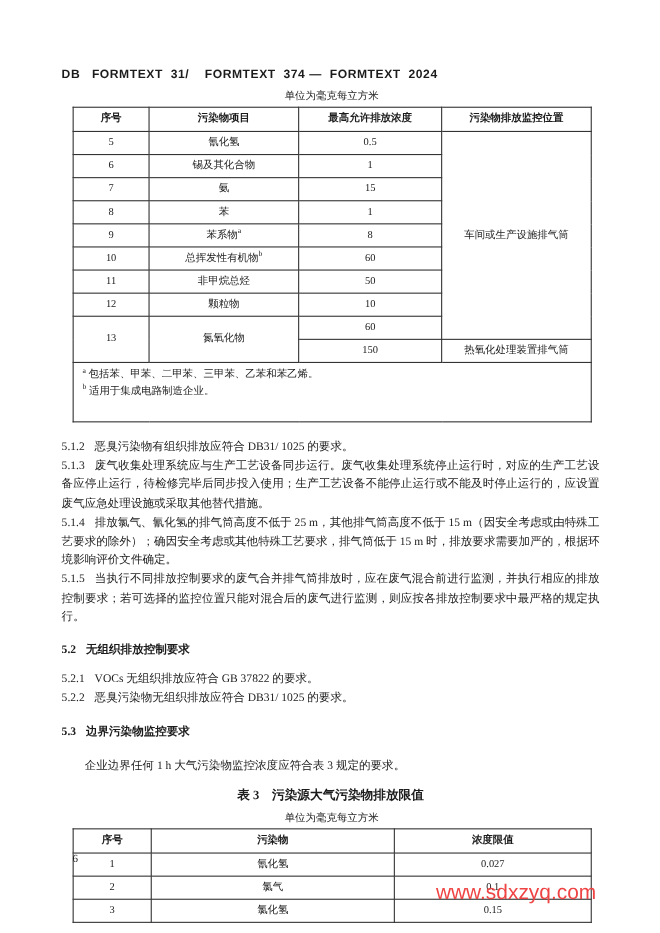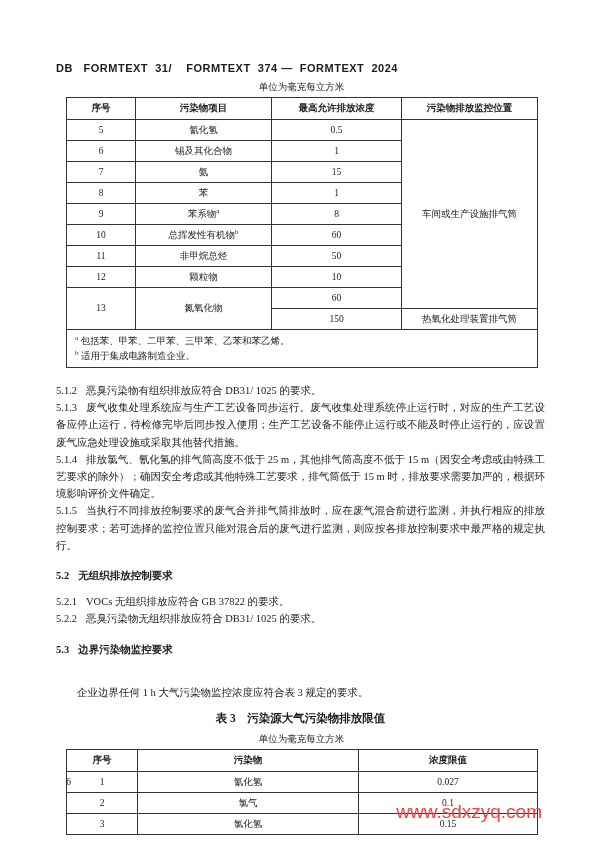--- a/index.html
+++ b/index.html
@@ -52,39 +52,39 @@
     text-align: center;
     vertical-align: middle;
     padding: 2px 3px;
     font-weight: normal;
     height: 16px;
     line-height: 13px;
   }
   th { font-weight: bold; height: 17px; }
   td.footnote-cell {
     text-align: left;
-    padding: 4px 6px 3px 8px;
+    padding: 4px 6px 19px 8px;
     height: auto;
     line-height: 15px;
   }
   sup { font-size: 7px; line-height: 0; }
   .body-text { margin-top: 14px; }
   p.sec {
     margin: 0;
     font-size: 10.5px;
     line-height: 17.2px;
     text-align: justify;
   }
   p.sec .num { margin-right: 9px; margin-top: 32px; }
   p.heading {
     font-weight: bold;
     margin-top: 13px;
     margin-bottom: 9px;
   }
-  p.indented { text-indent: 2em; margin-top: 26px; margin-bottom: 6px; }
+  p.indented { text-indent: 2em; margin-top: 14px; margin-bottom: 6px; }
   .page-number {
     position: absolute;
     left: 66px;
     top: 776px;
     font-size: 10px;
   }
   .watermark {
     position: absolute;
     right: 14px;
     top: 801px;

